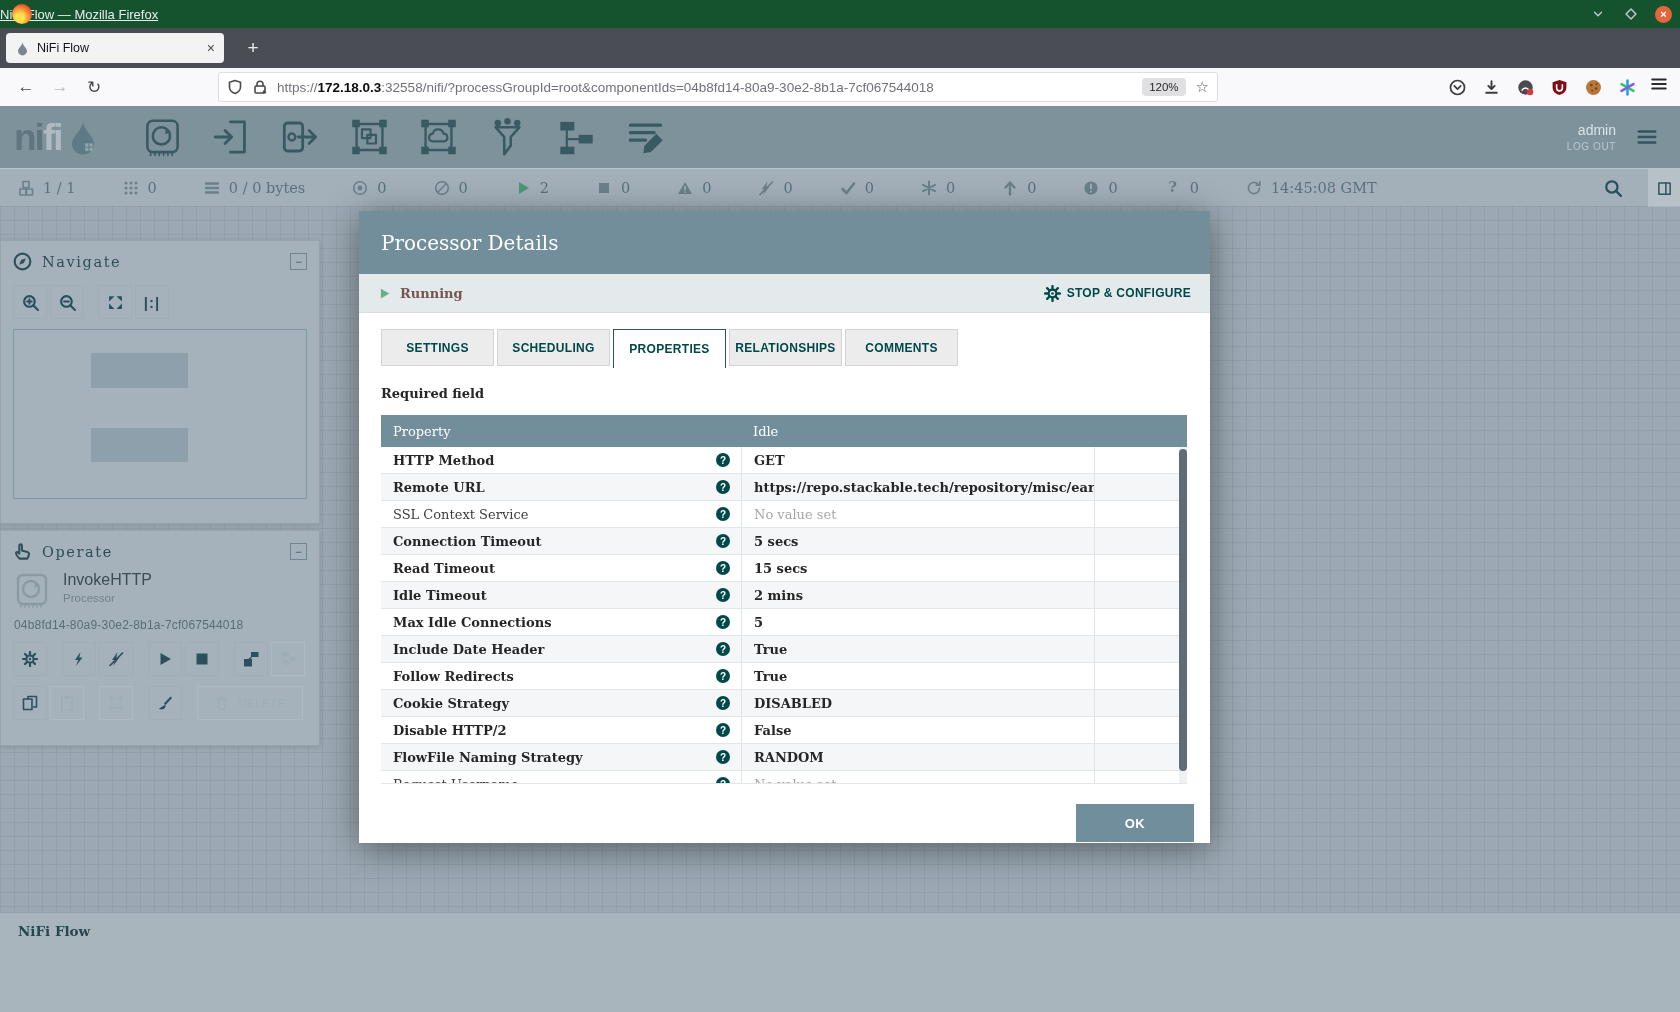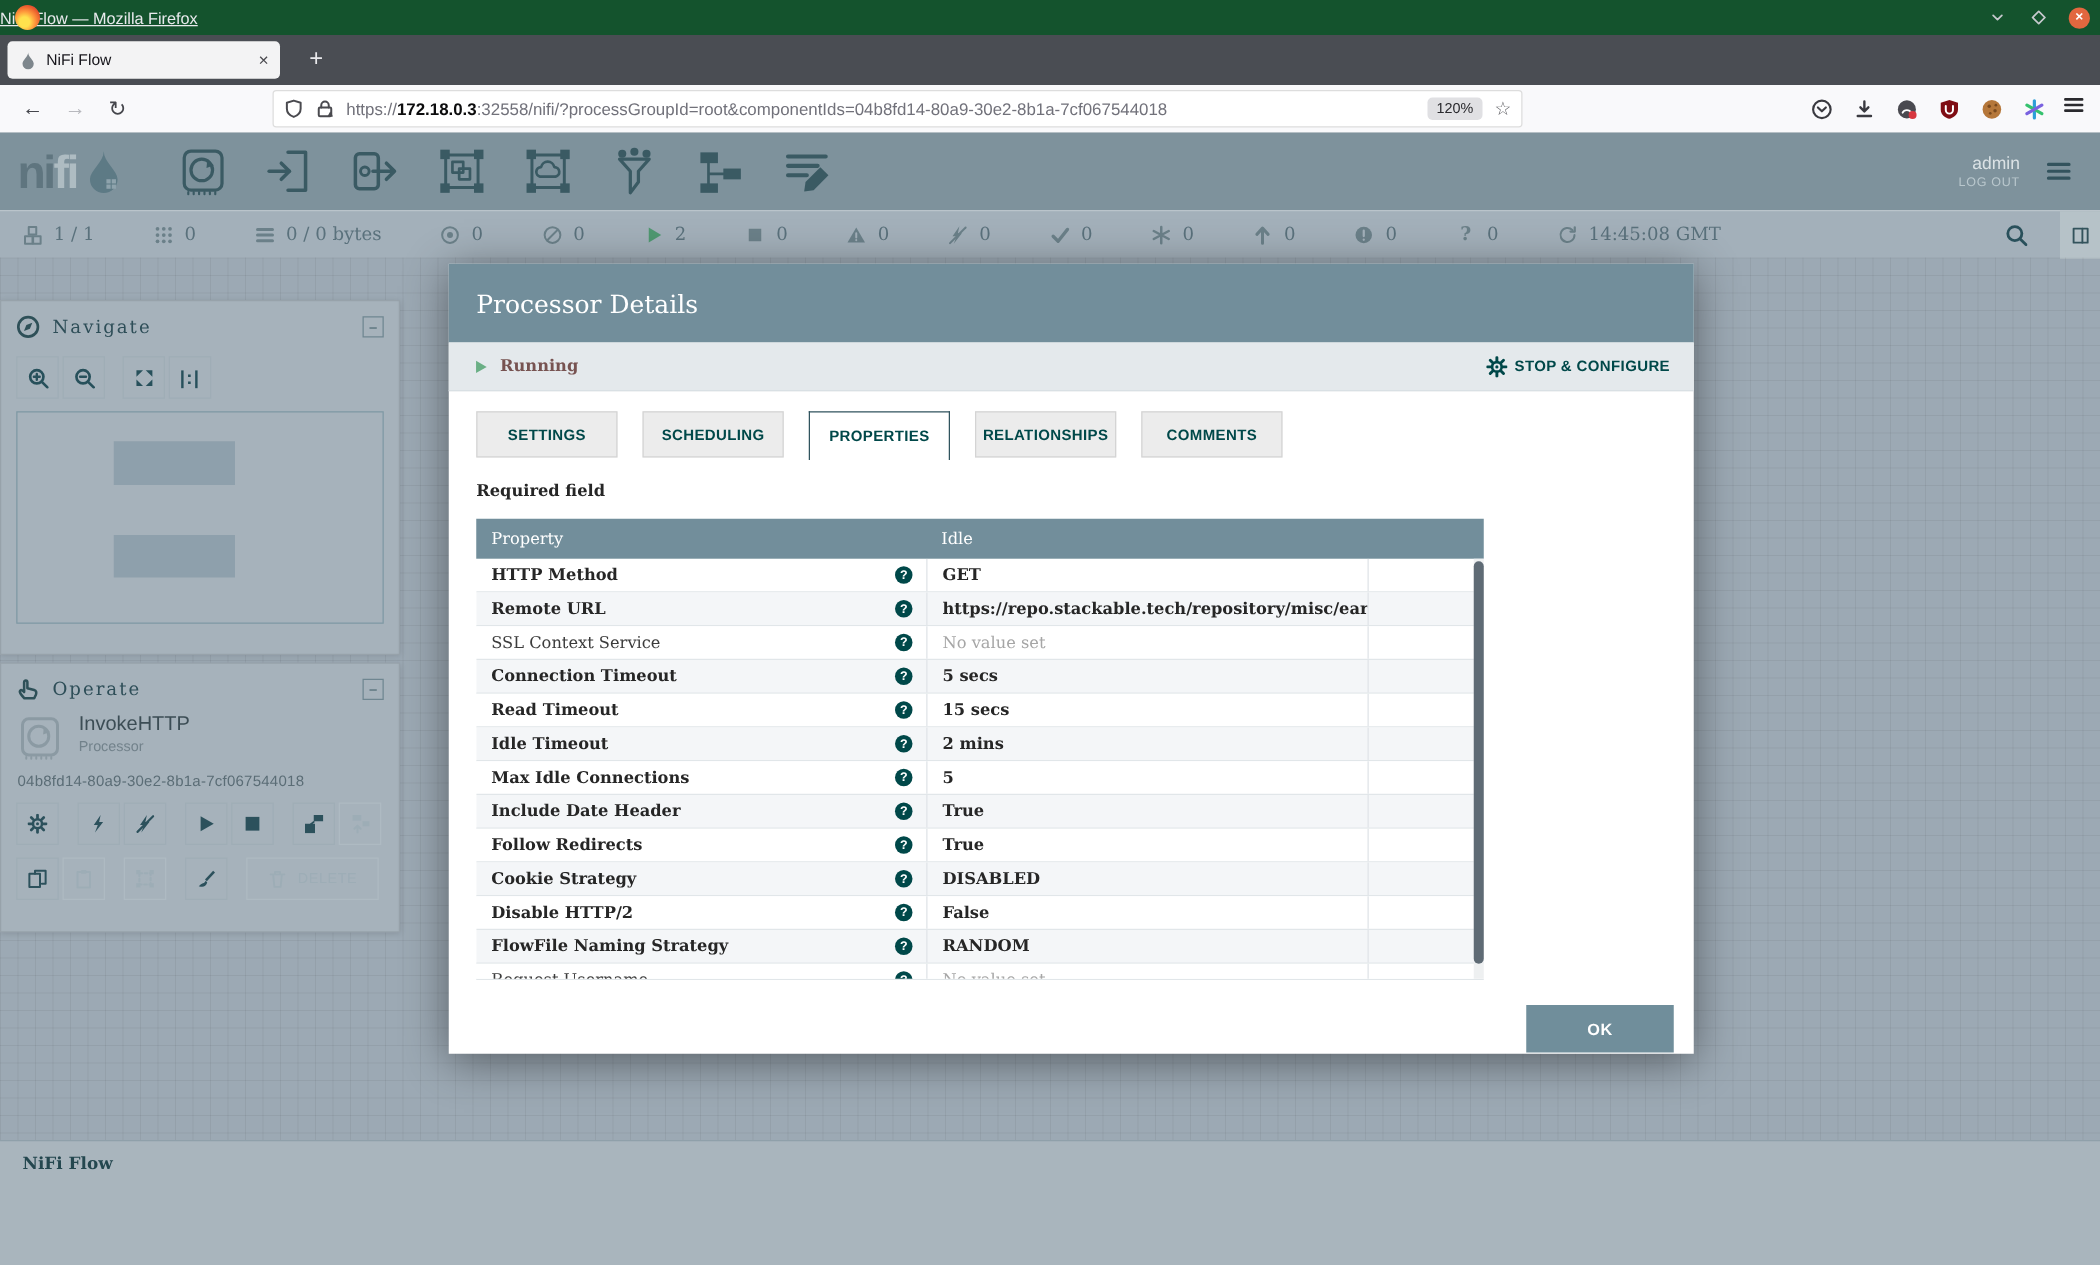--- a/index.html
+++ b/index.html
@@ -96,32 +96,32 @@
   .obtn .ico{width:16px;height:16px;}
   .obtn.dis{color:#9dadb6;border-color:#aebac2;}
   .obtn.wide{width:106px;gap:8px;font-size:11.5px;letter-spacing:.5px;}
   .sp3{margin-left:3px;} .sp14{margin-left:15px;}
 
   
   .footer{position:absolute;left:0;top:912px;right:0;height:100px;background:#a9b5bd;border-top:1px solid #8fa0aa;box-sizing:border-box;}
   .breadcrumb{font-family:"DejaVu Serif",serif;font-weight:bold;font-size:13.5px;color:#24474f;margin:10px 0 0 18px;display:inline-block;}
 
   
-  .dialog{position:absolute;left:359px;top:211px;width:996px;height:632px;background:#fff;
+  .dialog{position:absolute;left:359px;top:211px;width:851px;height:632px;background:#fff;
     box-shadow:0 6px 34px rgba(0,0,0,.45);box-sizing:border-box;}
   .dlg-header{height:63px;background:#728e9b;color:#fff;display:flex;align-items:center;padding-left:22px;
     font-family:"DejaVu Serif",serif;font-size:20px;}
   .dlg-status{height:38px;background:#e4e9ec;border-bottom:1px solid #d9e0e4;display:flex;align-items:center;padding:0 19px;}
   .run-ico{width:13px;height:13px;color:#6aaf85;}
   .run-label{font-family:"DejaVu Serif",serif;font-weight:bold;font-size:13px;color:#775351;margin-left:9px;}
   .dlg-action{margin-left:auto;display:flex;align-items:center;gap:6px;color:#004849;}
   .dlg-action .ico{width:17px;height:17px;}
   .dlg-action span{font-size:12px;font-weight:bold;letter-spacing:.3px;}
   .dlg-body{position:relative;padding:16px 22px 0 22px;}
-  .tabs{display:flex;gap:20px;}
+  .tabs{display:flex;gap:3px;}
   .tabbtn{width:113px;height:37px;background:#ececec;border:1px solid #d4d4d4;color:#004849;
     display:flex;align-items:center;justify-content:center;font-size:12px;font-weight:bold;letter-spacing:.3px;box-sizing:border-box;}
   .tabbtn.active{background:#fff;border:1px solid #30535e;border-bottom:none;height:39px;margin-bottom:-2px;z-index:2;}
   .required{margin-top:20px;font-family:"DejaVu Serif",serif;font-weight:bold;font-size:13px;color:#262626;}
   .ptable{margin-top:14px;width:806px;position:relative;}
   .thead{height:32px;background:#728e9b;color:#fff;display:flex;align-items:center;
     font-family:"DejaVu Serif",serif;font-size:13px;}
   .th1{width:360px;padding-left:12px;box-sizing:border-box;}
   .th2{padding-left:12px;}
   .tbody{height:336px;overflow:hidden;position:relative;border-bottom:1px solid #e1e6e9;}

